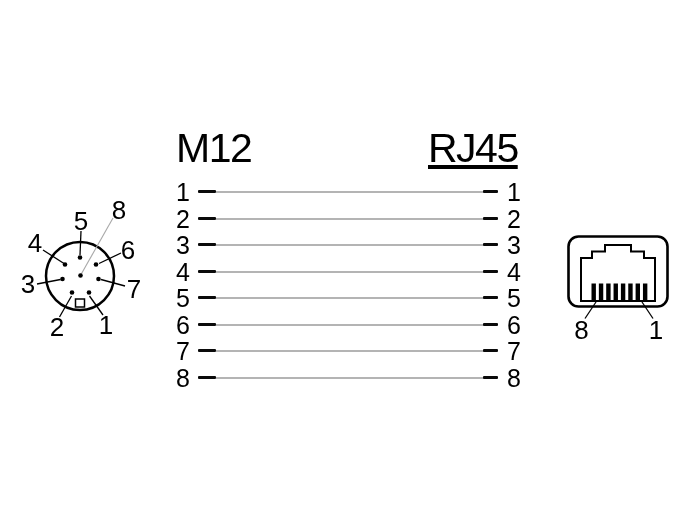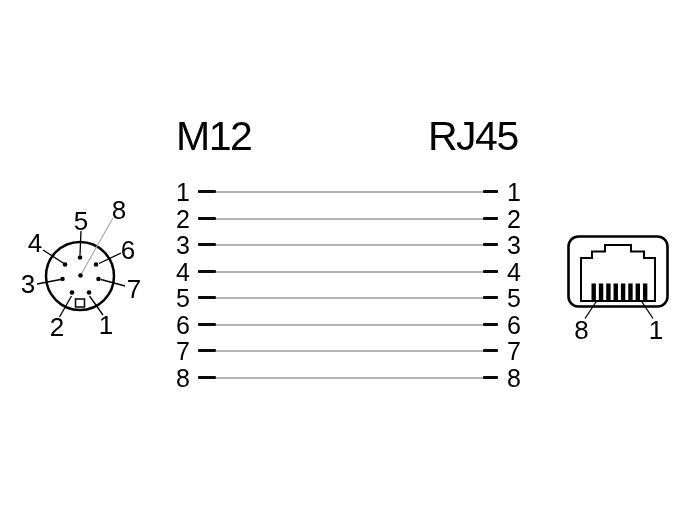--- a/index.html
+++ b/index.html
@@ -10,29 +10,29 @@
   }
   .canvas {
     position: relative;
     width: 700px;
     height: 530px;
     background: #ffffff;
     overflow: hidden;
   }
   .title {
     position: absolute;
-    top: 115px;
+    top: 127px;
     font-size: 41px;
     line-height: 1.05;
     letter-spacing: -1.5px;
     color: #000;
     white-space: nowrap;
   }
   .title-left  { left: 176px; }
-  .title-right { left: 428px; }
+  .title-right { left: 428px; text-decoration: underline; }
 
   .m12-svg {
     position: absolute;
     left: 0;
     top: 195px;
   }
   .rj45-svg {
     position: absolute;
     left: 555px;
     top: 225px;

